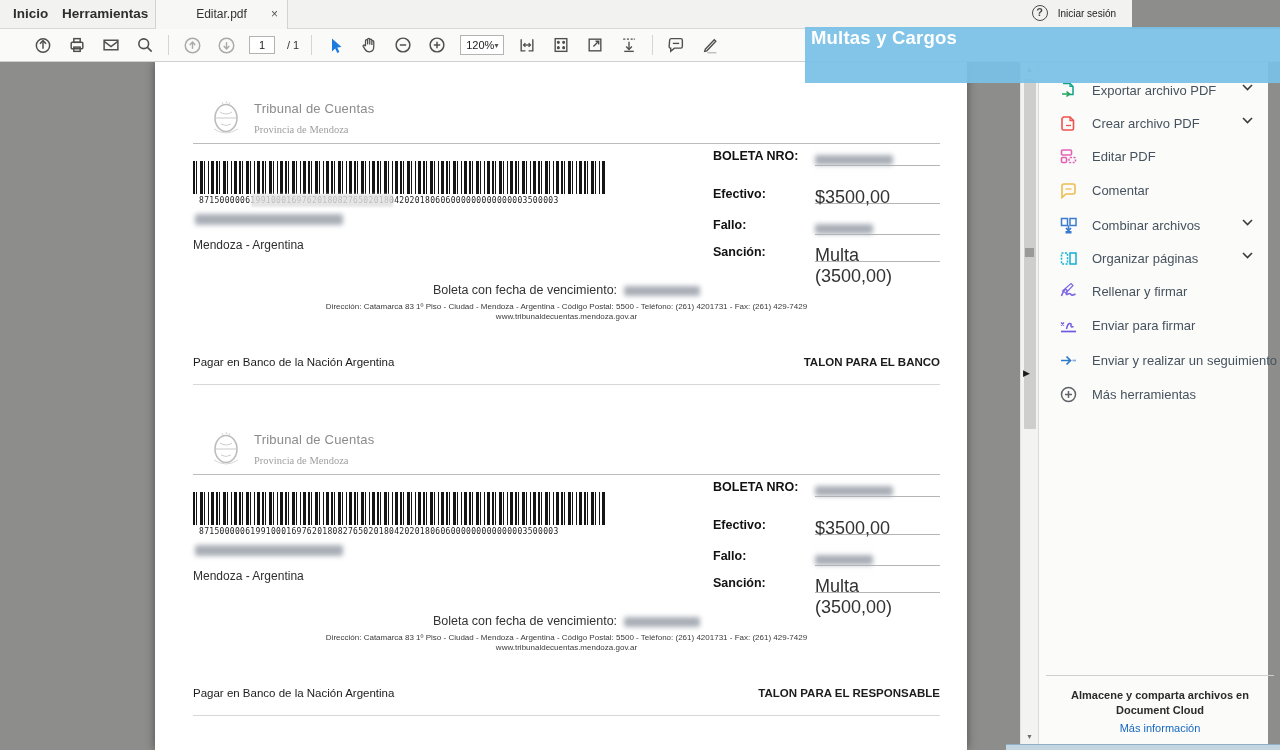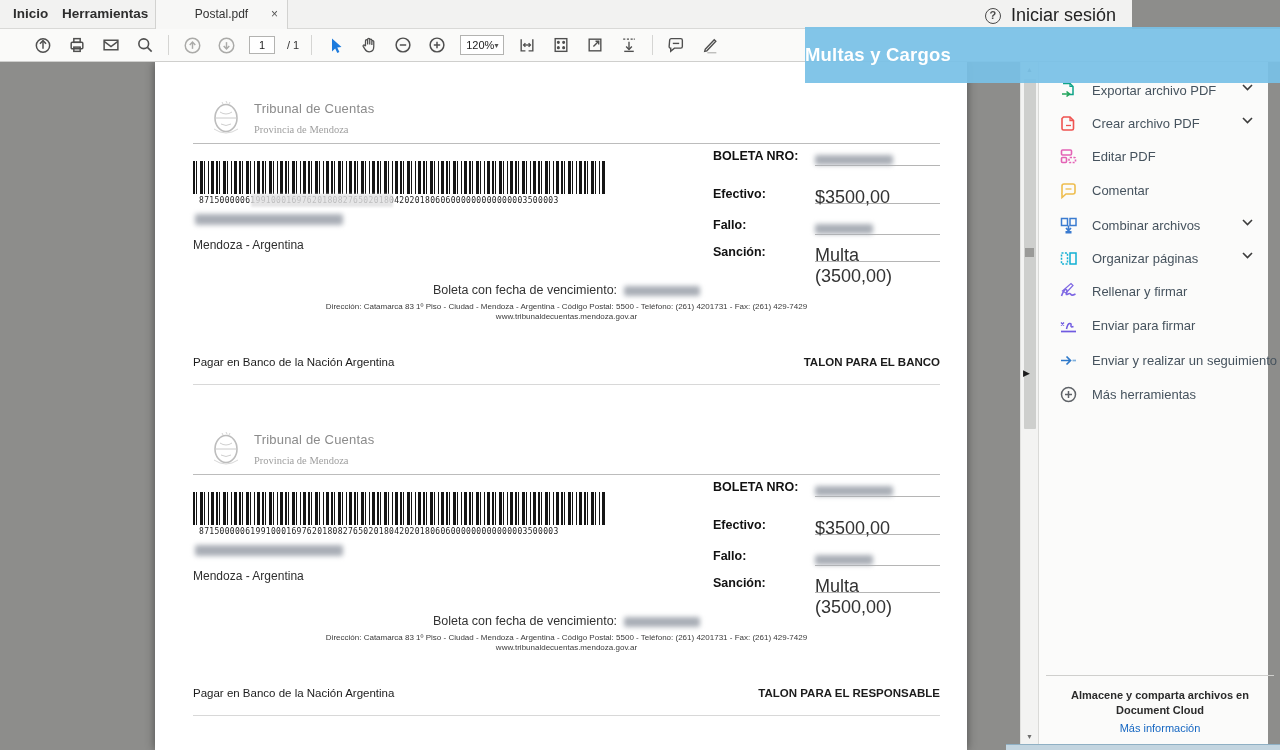--- a/index.html
+++ b/index.html
@@ -8,21 +8,21 @@
 
   
   .tabbar{position:absolute;top:0;left:0;width:1132px;height:29px;background:#f2f2f1;border-bottom:1px solid #d9d9d7;z-index:4;}
   .tb-link{position:absolute;top:6px;font-size:13.5px;font-weight:bold;color:#2e2e2e;cursor:pointer;}
   .tb-inicio{left:13px;}
   .tb-herr{left:62px;}
   .doc-tab{position:absolute;left:155px;top:0;width:133px;height:29px;background:#f7f7f6;border-left:1px solid #d2d2d0;border-right:1px solid #d2d2d0;font-size:12px;color:#333;text-align:center;line-height:28px;cursor:pointer;}
   .doc-tab .close{position:absolute;right:9px;top:0;font-size:12px;color:#555;line-height:28px;cursor:pointer;}
   .signin{position:absolute;right:16px;top:5px;display:flex;align-items:center;gap:10px;}
   .help-circle{width:16px;height:16px;border:1.4px solid #4a4a4a;border-radius:50%;font-size:11px;color:#4a4a4a;text-align:center;line-height:13px;font-weight:bold;}
-  .signin-label{font-size:18px;color:#222;}
+  .signin-label{font-size:10px;color:#222;}
 
   
   .toolbar{position:absolute;top:29px;left:0;width:1280px;height:33px;background:#fafaf9;border-bottom:1px solid #cfcfcd;display:flex;align-items:center;gap:12px;padding-left:32px;z-index:3;}
   .tb-btn{width:22px;height:24px;display:flex;align-items:center;justify-content:center;cursor:pointer;flex:0 0 auto;}
   .tb-sep{width:1px;height:20px;background:#d5d5d3;flex:0 0 auto;}
   .page-box{width:26px;height:18px;border:1px solid #b3b3b1;background:#fff;font-size:11px;text-align:center;line-height:16px;color:#222;flex:0 0 auto;cursor:text;}
   .page-total{font-size:11px;color:#333;flex:0 0 auto;}
   .zoom-box{width:44px;height:20px;border:1px solid #b3b3b1;background:#fff;display:flex;align-items:center;justify-content:space-between;padding:0 5px;font-size:11px;color:#222;flex:0 0 auto;cursor:pointer;}
   .zoom-box .car{font-size:8px;color:#555;}
 
@@ -73,33 +73,33 @@
   .tool-item{position:absolute;left:0;width:242px;height:29px;display:flex;align-items:center;padding-left:19px;cursor:pointer;}
   .tool-item .ticon{width:20px;height:20px;display:flex;align-items:center;justify-content:center;flex:0 0 auto;}
   .tool-label{margin-left:14px;font-size:13px;color:#46535e;white-space:nowrap;}
   .chev{position:absolute;right:15px;top:9px;cursor:pointer;}
   .panel-divider{position:absolute;top:613px;left:7px;width:228px;border-top:1px solid #cfcfcd;}
   .footer-title{position:absolute;top:626px;left:12px;width:218px;text-align:center;font-weight:bold;font-size:11px;color:#2b2b2b;line-height:1.4;}
   .footer-link{position:absolute;top:660px;left:0;width:242px;text-align:center;font-size:11px;color:#1667c2;text-decoration:none;cursor:pointer;}
   .bottom-strip{position:absolute;bottom:0;left:1006px;width:274px;height:6px;background:#c3d5e0;border-top:1px solid #8fb0c4;}
 
   
-  .banner{position:absolute;left:805px;top:27px;width:475px;height:56px;background:rgba(120,193,230,.93);z-index:10;display:flex;align-items:center;padding-left:0;}
+  .banner{position:absolute;left:805px;top:27px;width:475px;height:56px;background:rgba(120,193,230,.93);z-index:10;display:flex;align-items:flex-start;padding-left:6px;}
   .banner-title{color:#fff;font-size:18.5px;font-weight:bold;letter-spacing:.2px;}
 
   svg{display:block;}
 </style>
 </head>
 <body>
 
 <div class="tabbar">
   <span class="tb-link tb-inicio">Inicio</span>
   <span class="tb-link tb-herr">Herramientas</span>
   <div class="doc-tab">
-    <span>Postal.pdf</span>
+    <span>Editar.pdf</span>
     <span class="close">×</span>
   </div>
   <div class="signin">
     <div class="help-circle">?</div>
     <span class="signin-label">Iniciar sesión</span>
   </div>
 </div>
 
 <div class="toolbar">
   <div class="tb-btn">

